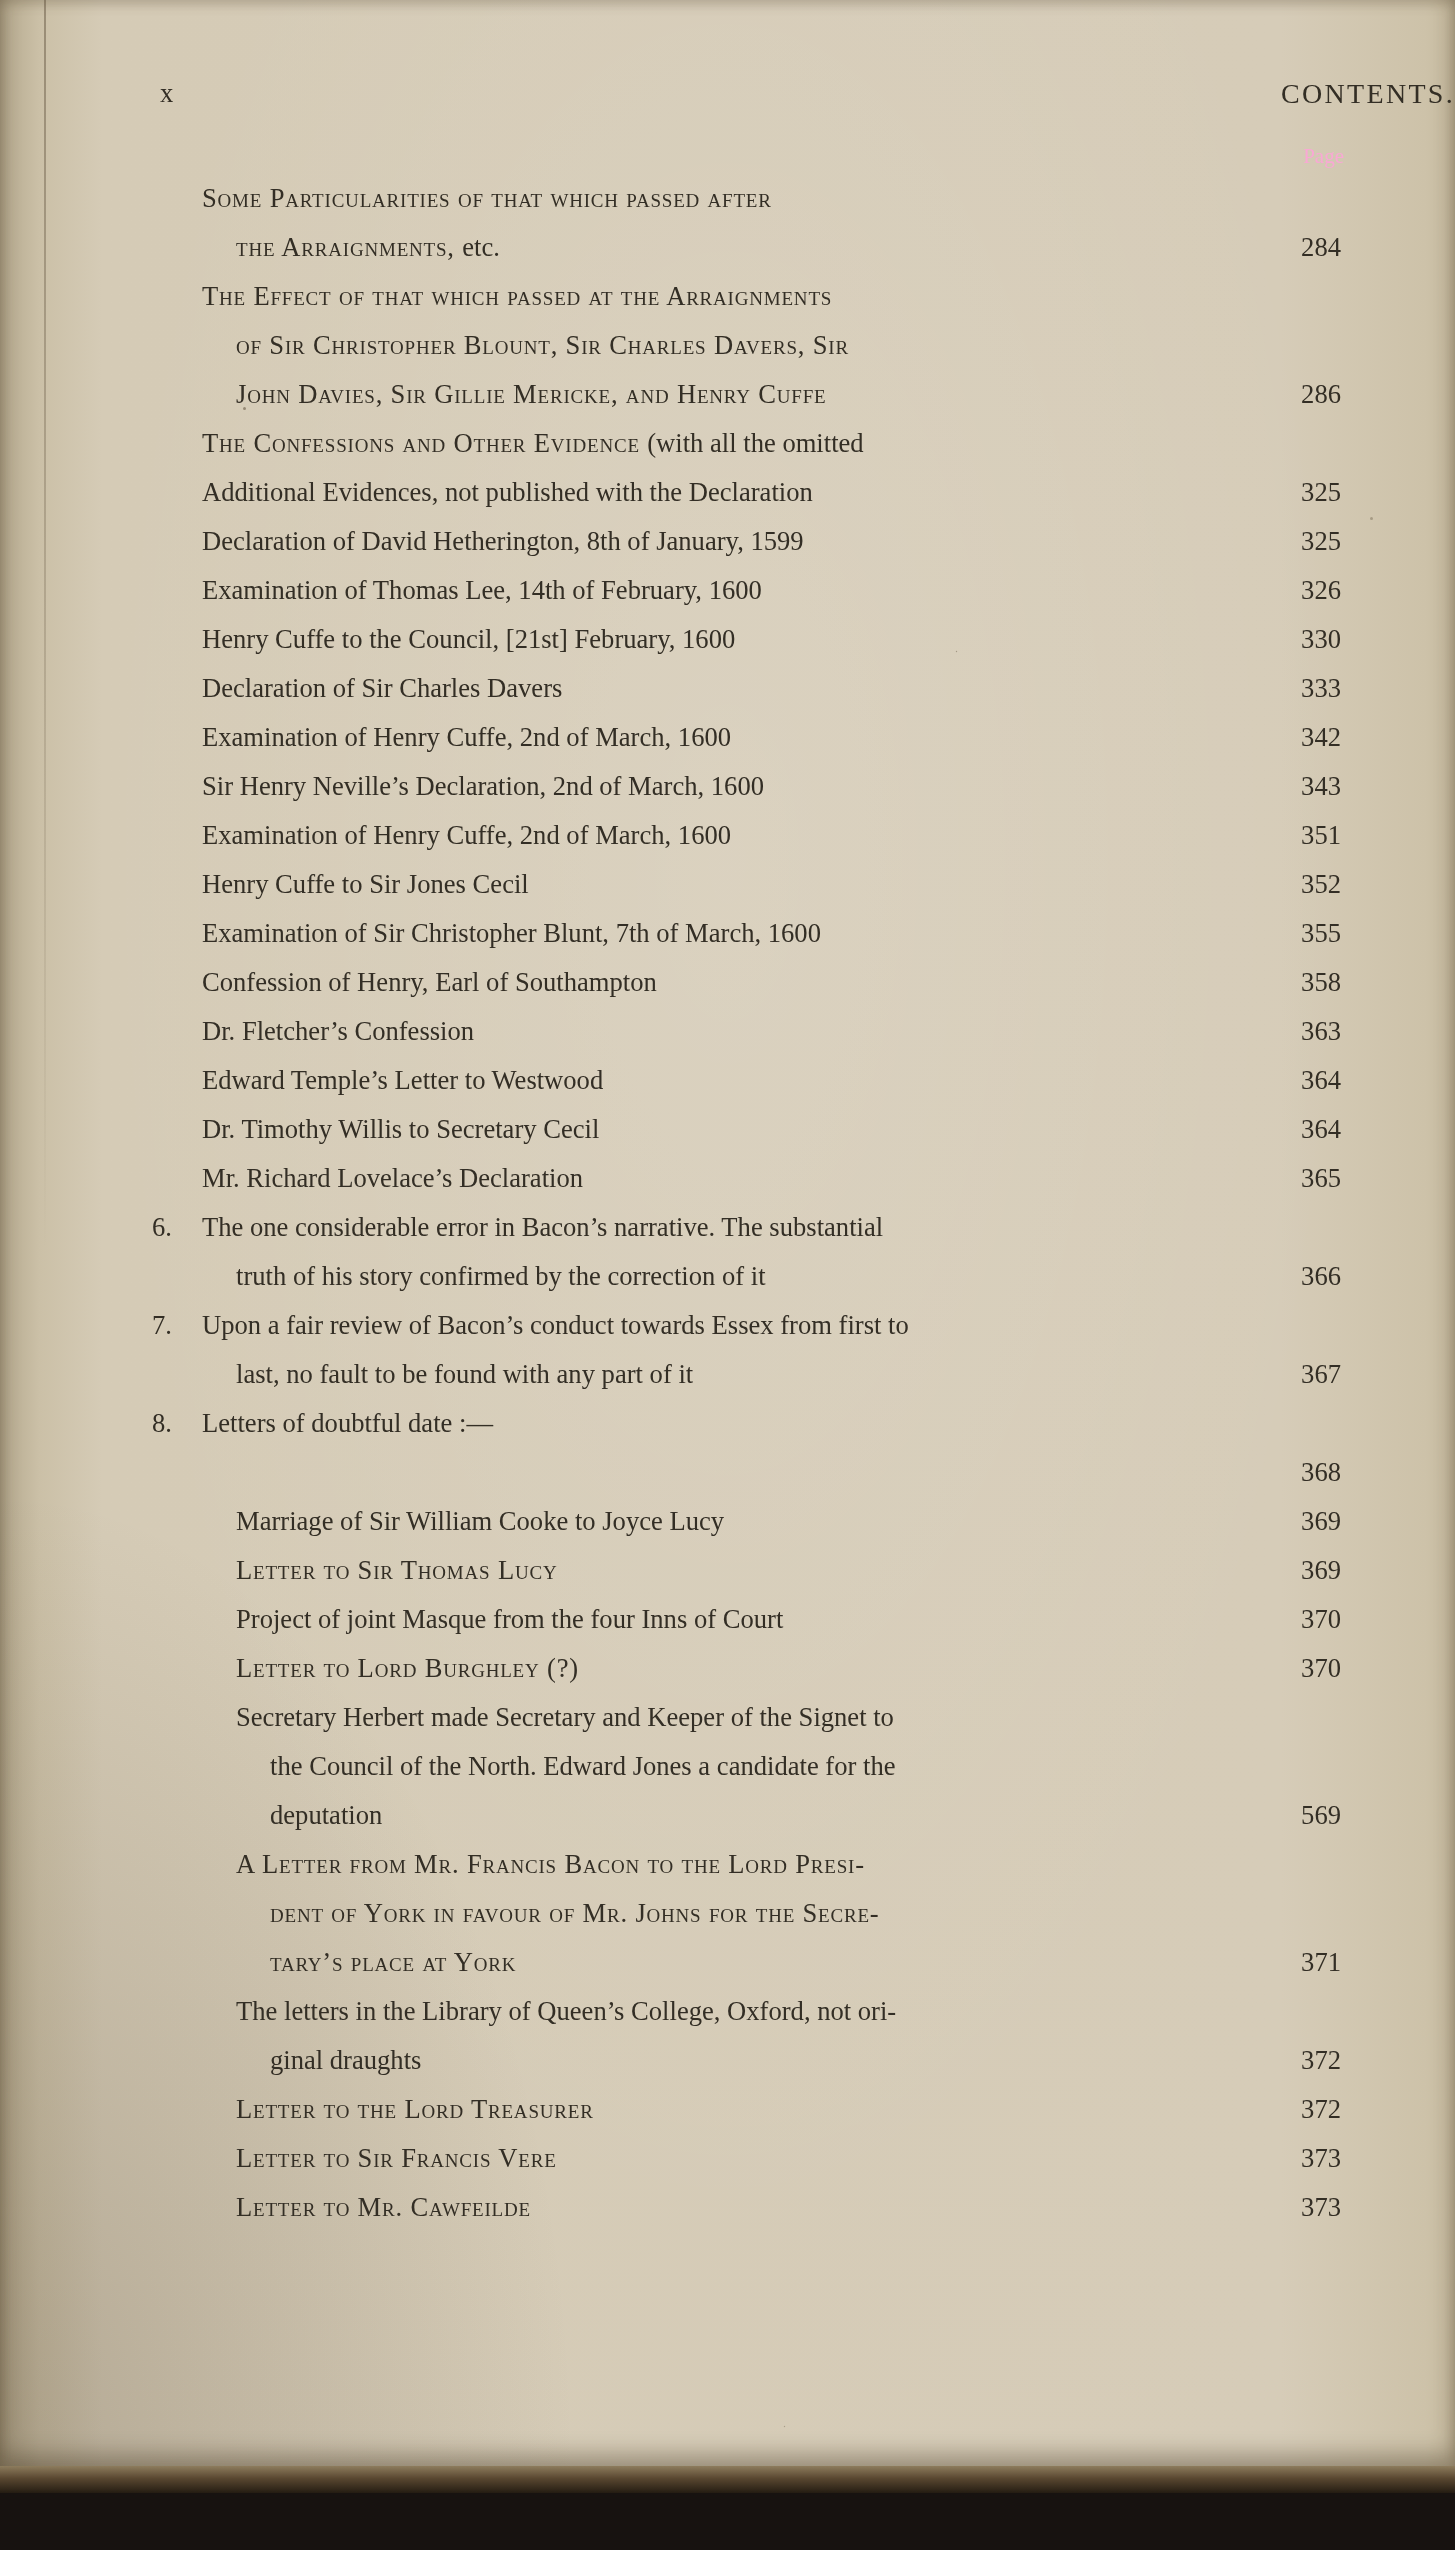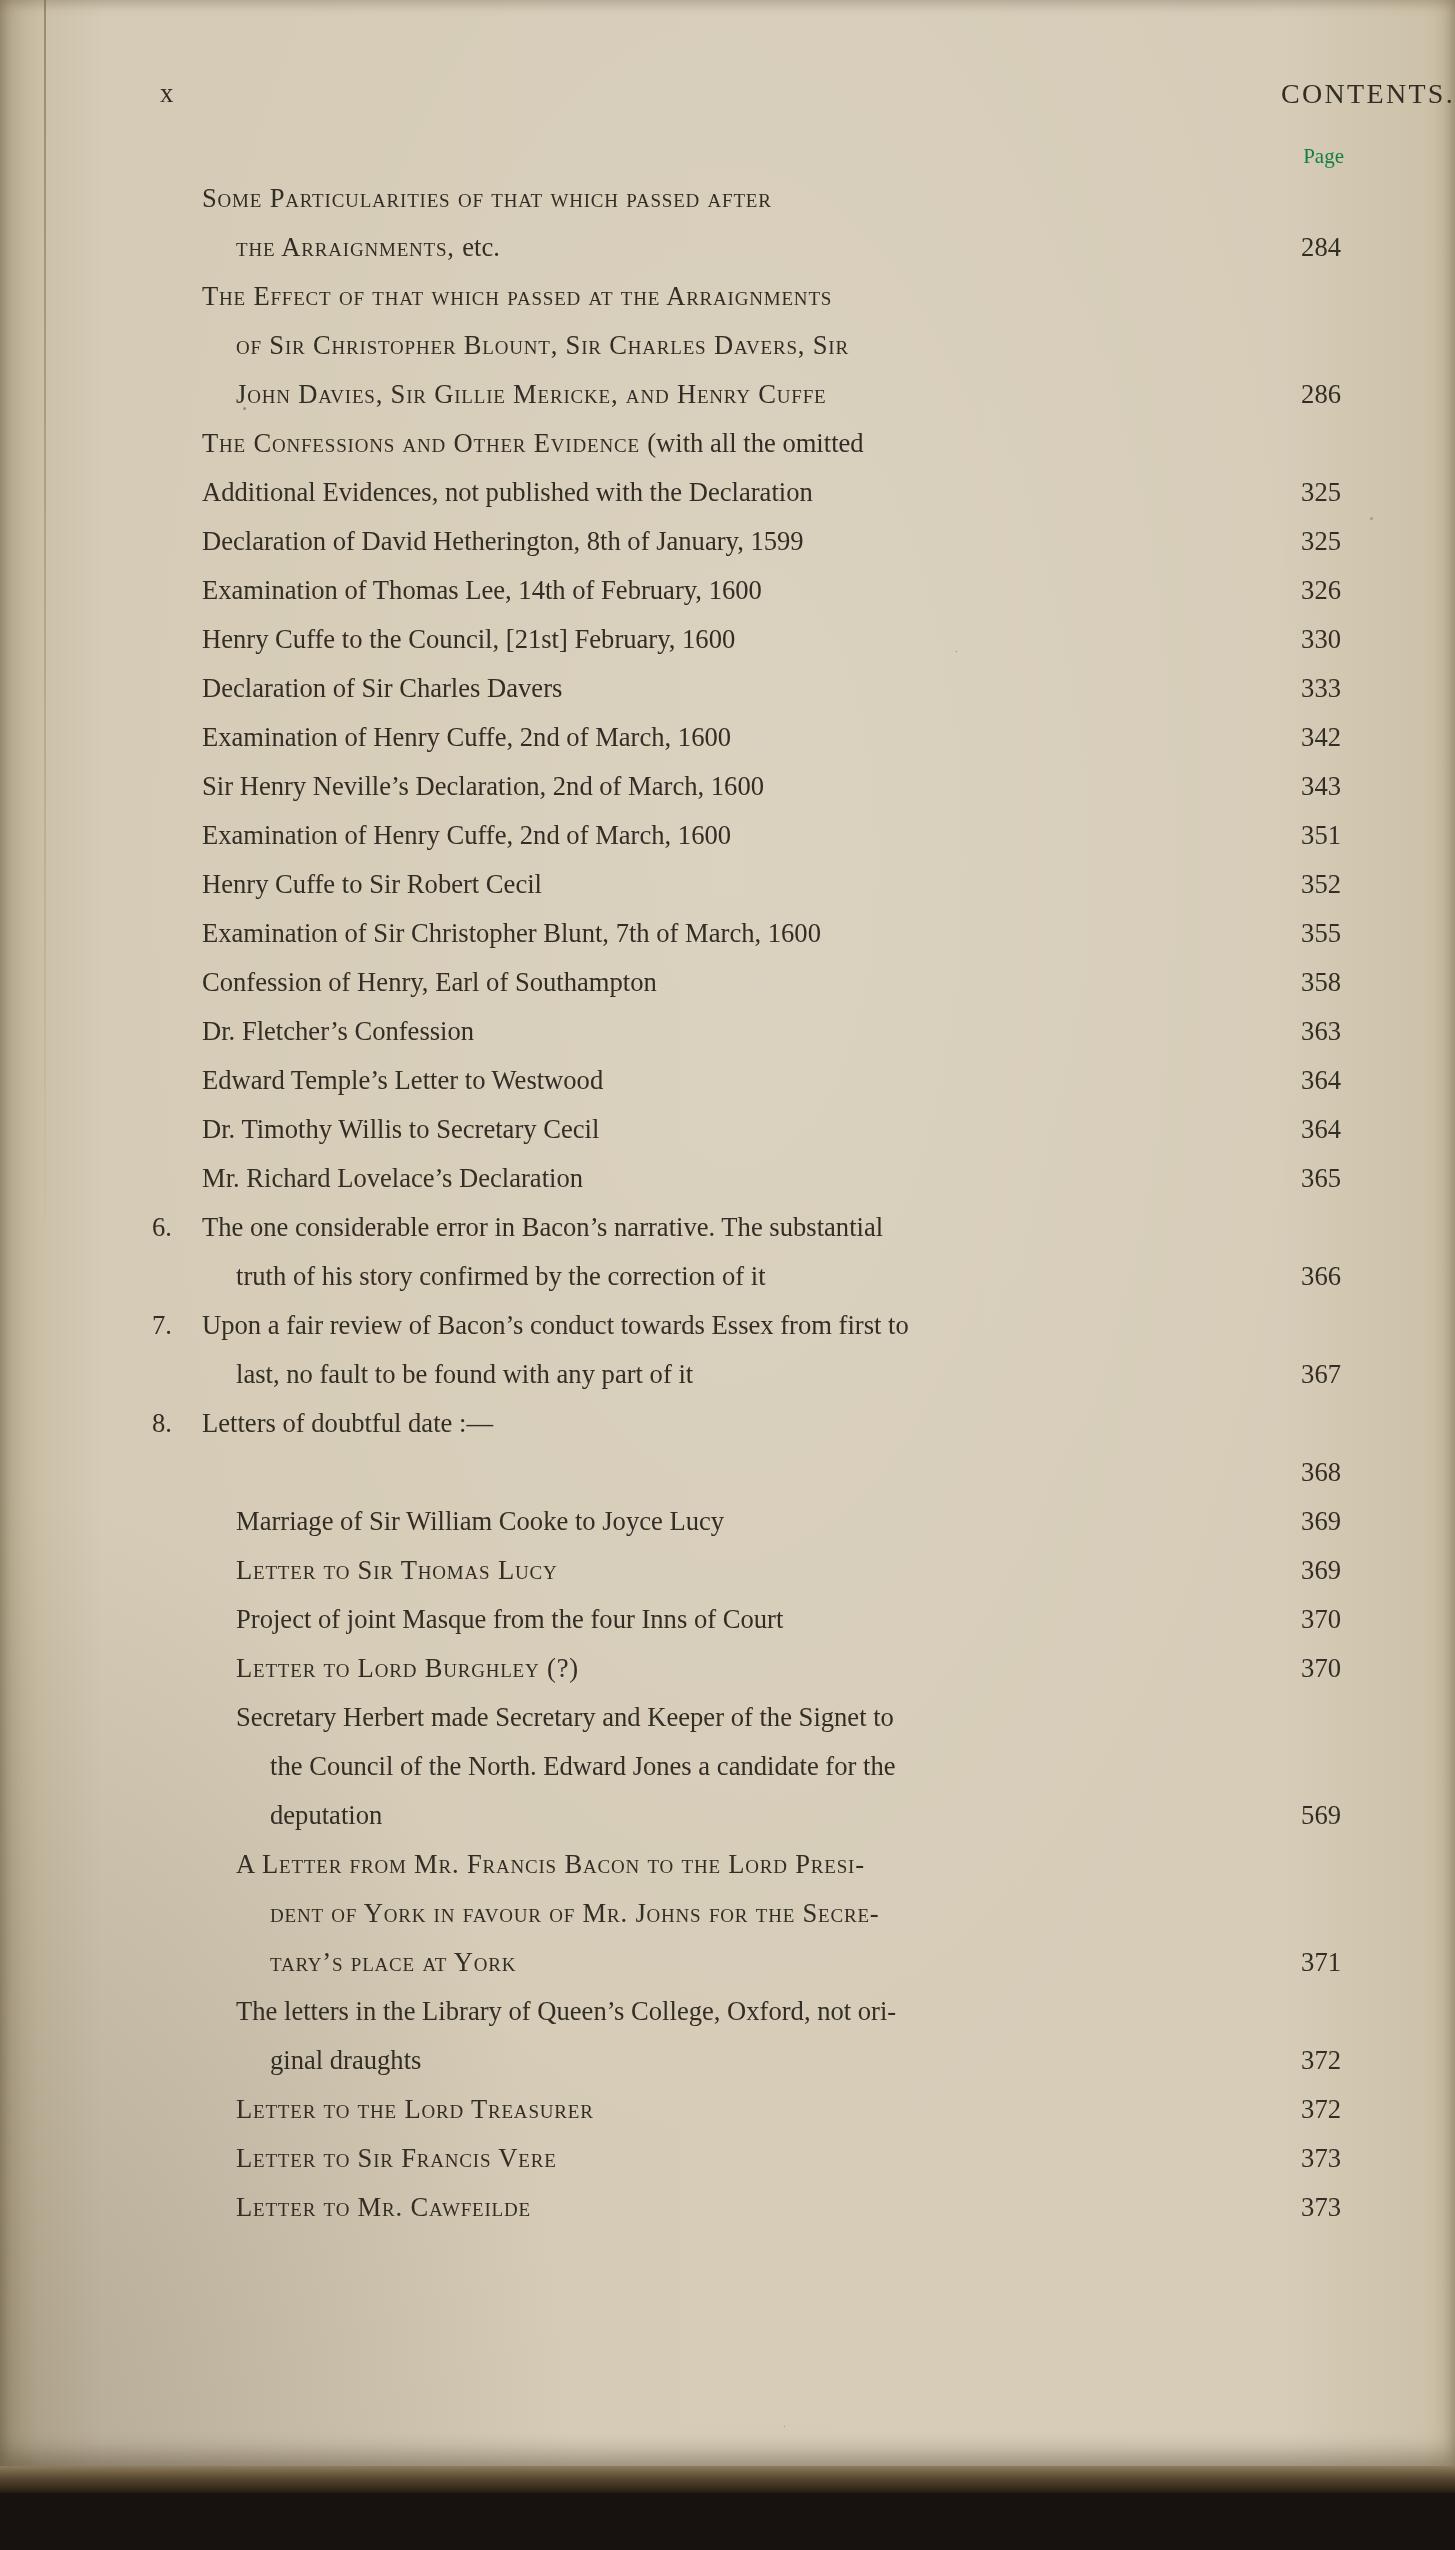--- a/index.html
+++ b/index.html
@@ -46,21 +46,21 @@
   .folio {
     position: absolute; left: 160px; top: 78px;
     font-size: 26.6px; line-height: 31px;
   }
   .title {
     position: absolute; left: 0; top: 77px; width: 1455px;
     text-align: right; font-size: 28px; letter-spacing: 2.3px; line-height: 33px;
   }
   .page-col-label {
     position: absolute; right: 111px; top: 144px;
-    font-size: 21px; color: #15803d;
+    font-size: 21px; color: #f9a8d4;
   }
   .toc {
     position: absolute; left: 202px; top: 174px; width: 1139px;
     font-size: 26.6px;
   }
   .entry { }
   .entry.indent-1 { padding-left: 34px; }
   .line {
     display: flex; align-items: flex-start;
     height: 49px; line-height: 49px;
@@ -173,21 +173,21 @@
     </div>
     <div class="entry indent-0">
       <div class="line">
         <span class="text"><span>Examination of Henry Cuffe, 2nd of March, 1600</span></span>
         <span class="leader"></span>
         <span class="pagenum">351</span>
       </div>
     </div>
     <div class="entry indent-0">
       <div class="line">
-        <span class="text"><span>Henry Cuffe to Sir Robert Cecil</span></span>
+        <span class="text"><span>Henry Cuffe to Sir Jones Cecil</span></span>
         <span class="leader"></span>
         <span class="pagenum">352</span>
       </div>
     </div>
     <div class="entry indent-0">
       <div class="line">
         <span class="text"><span>Examination of Sir Christopher Blunt, 7th of March, 1600</span></span>
         <span class="leader"></span>
         <span class="pagenum">355</span>
       </div>

